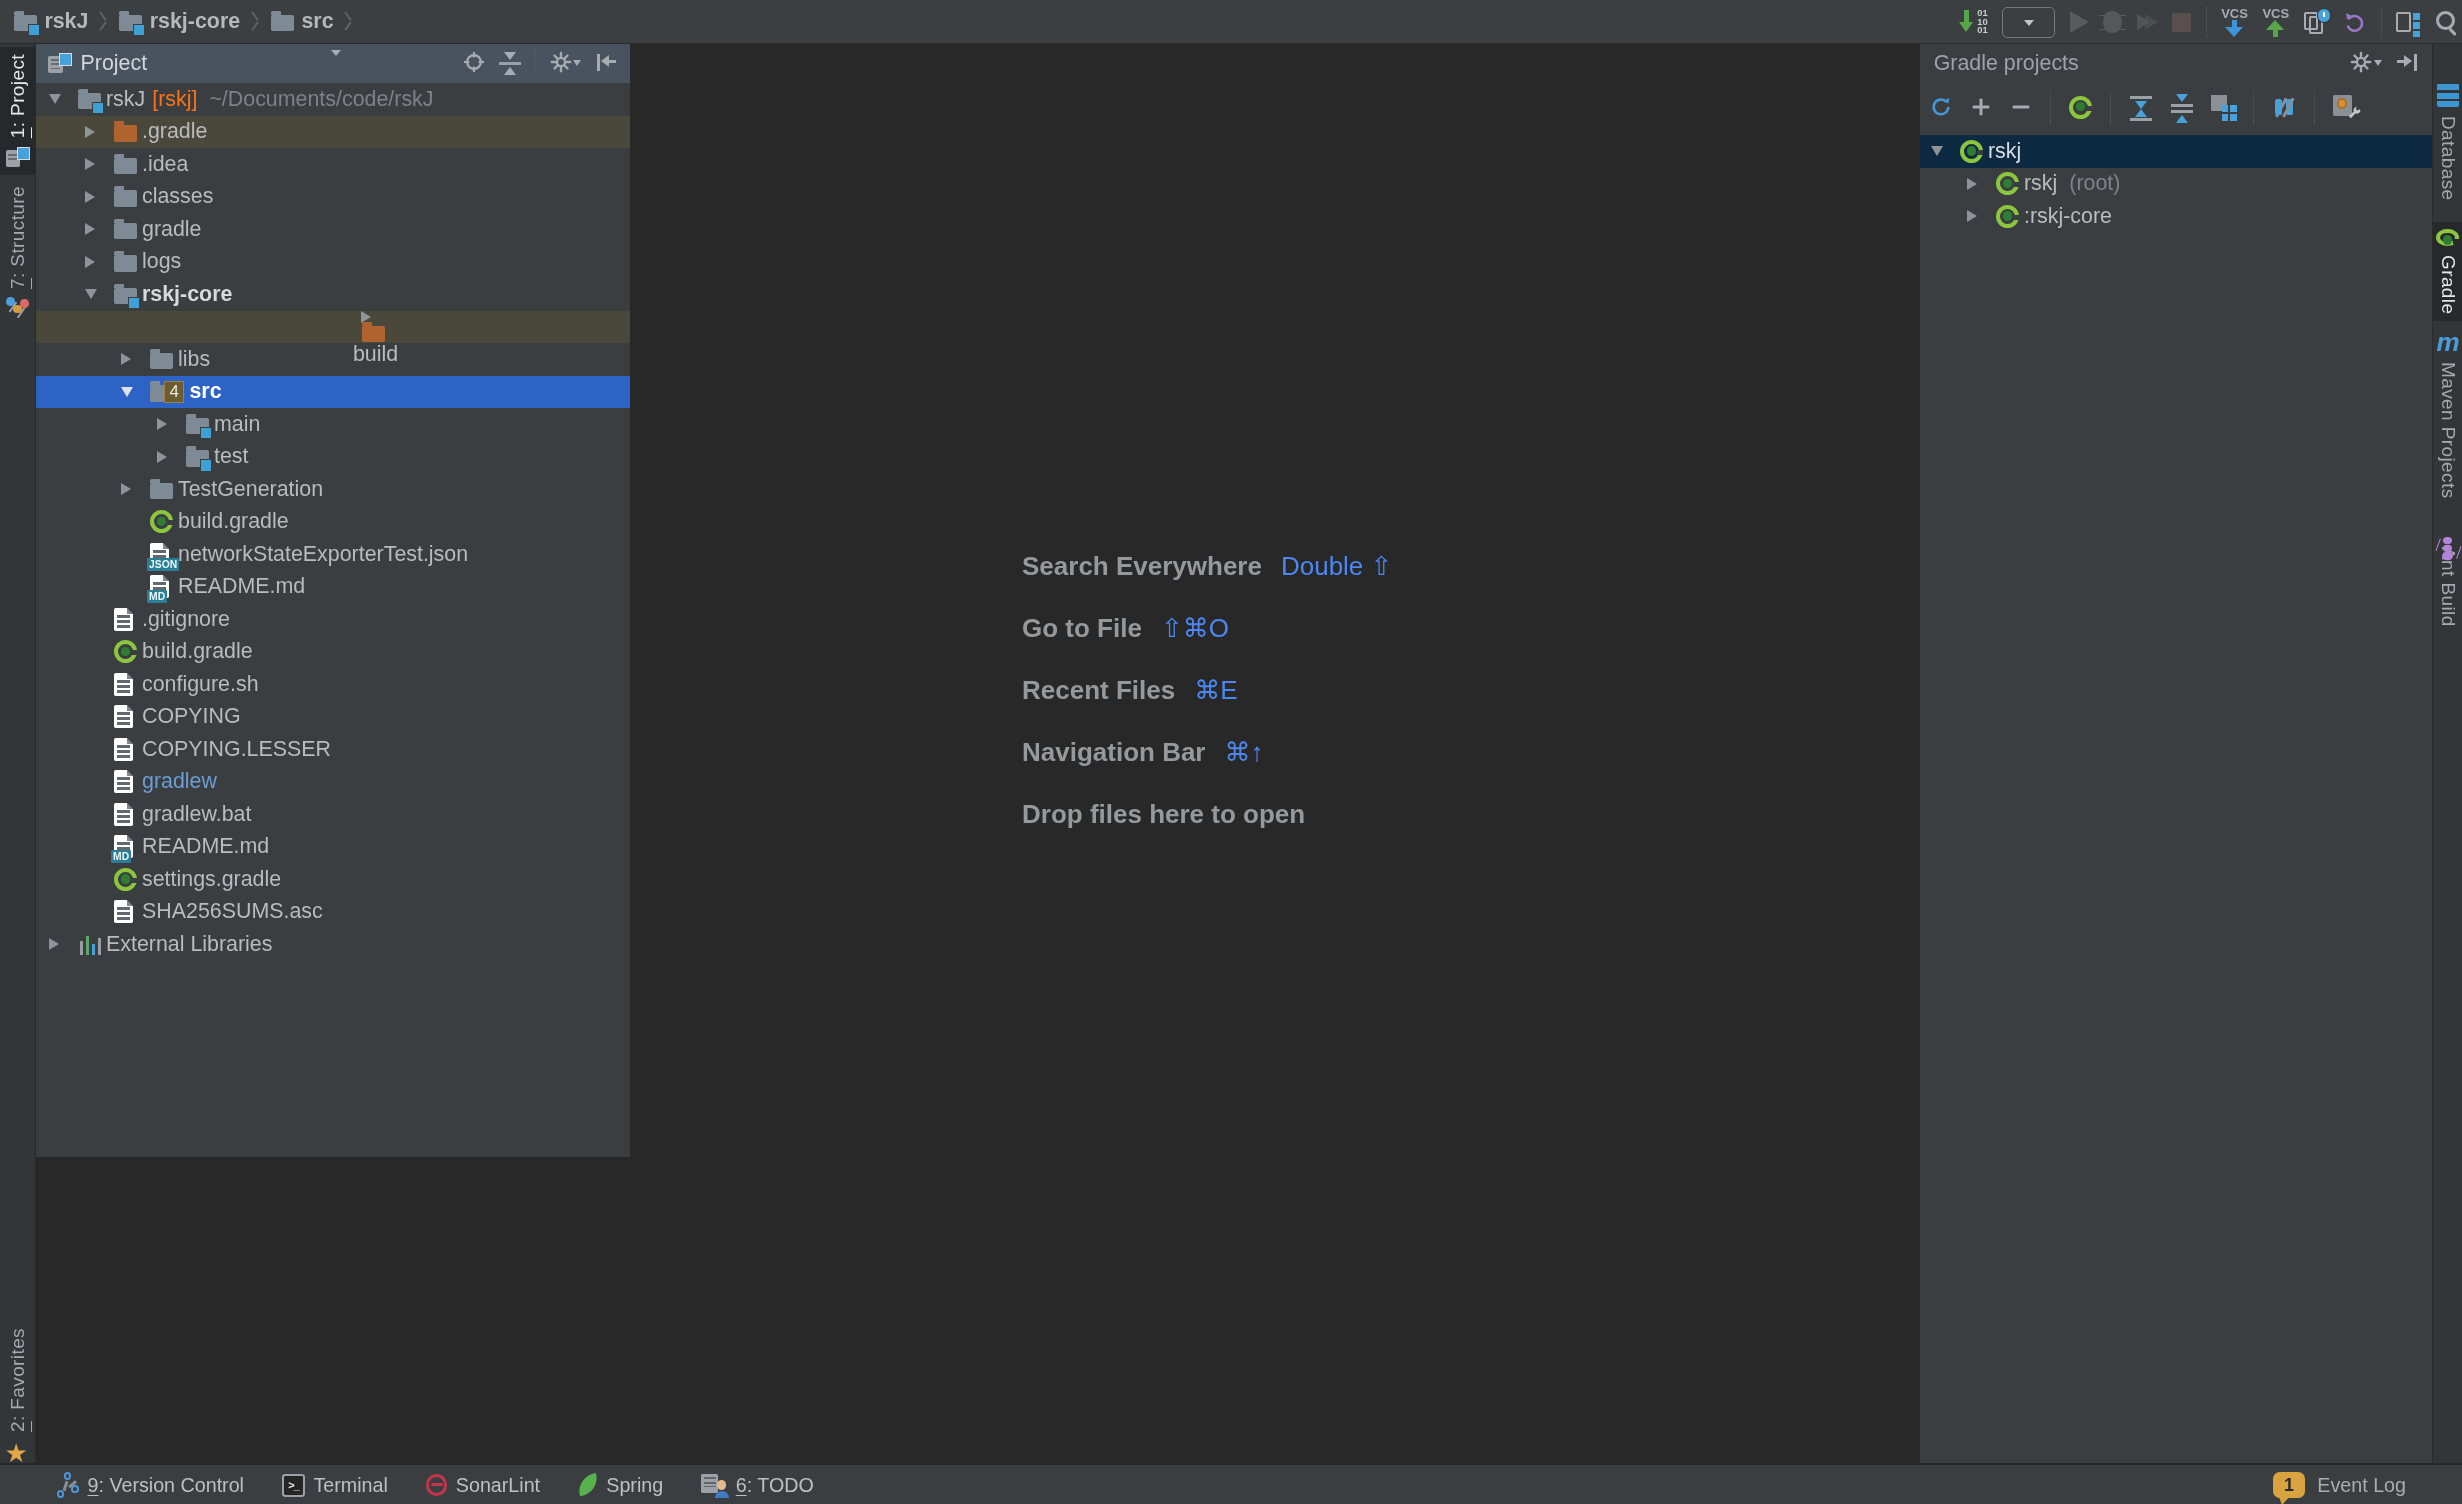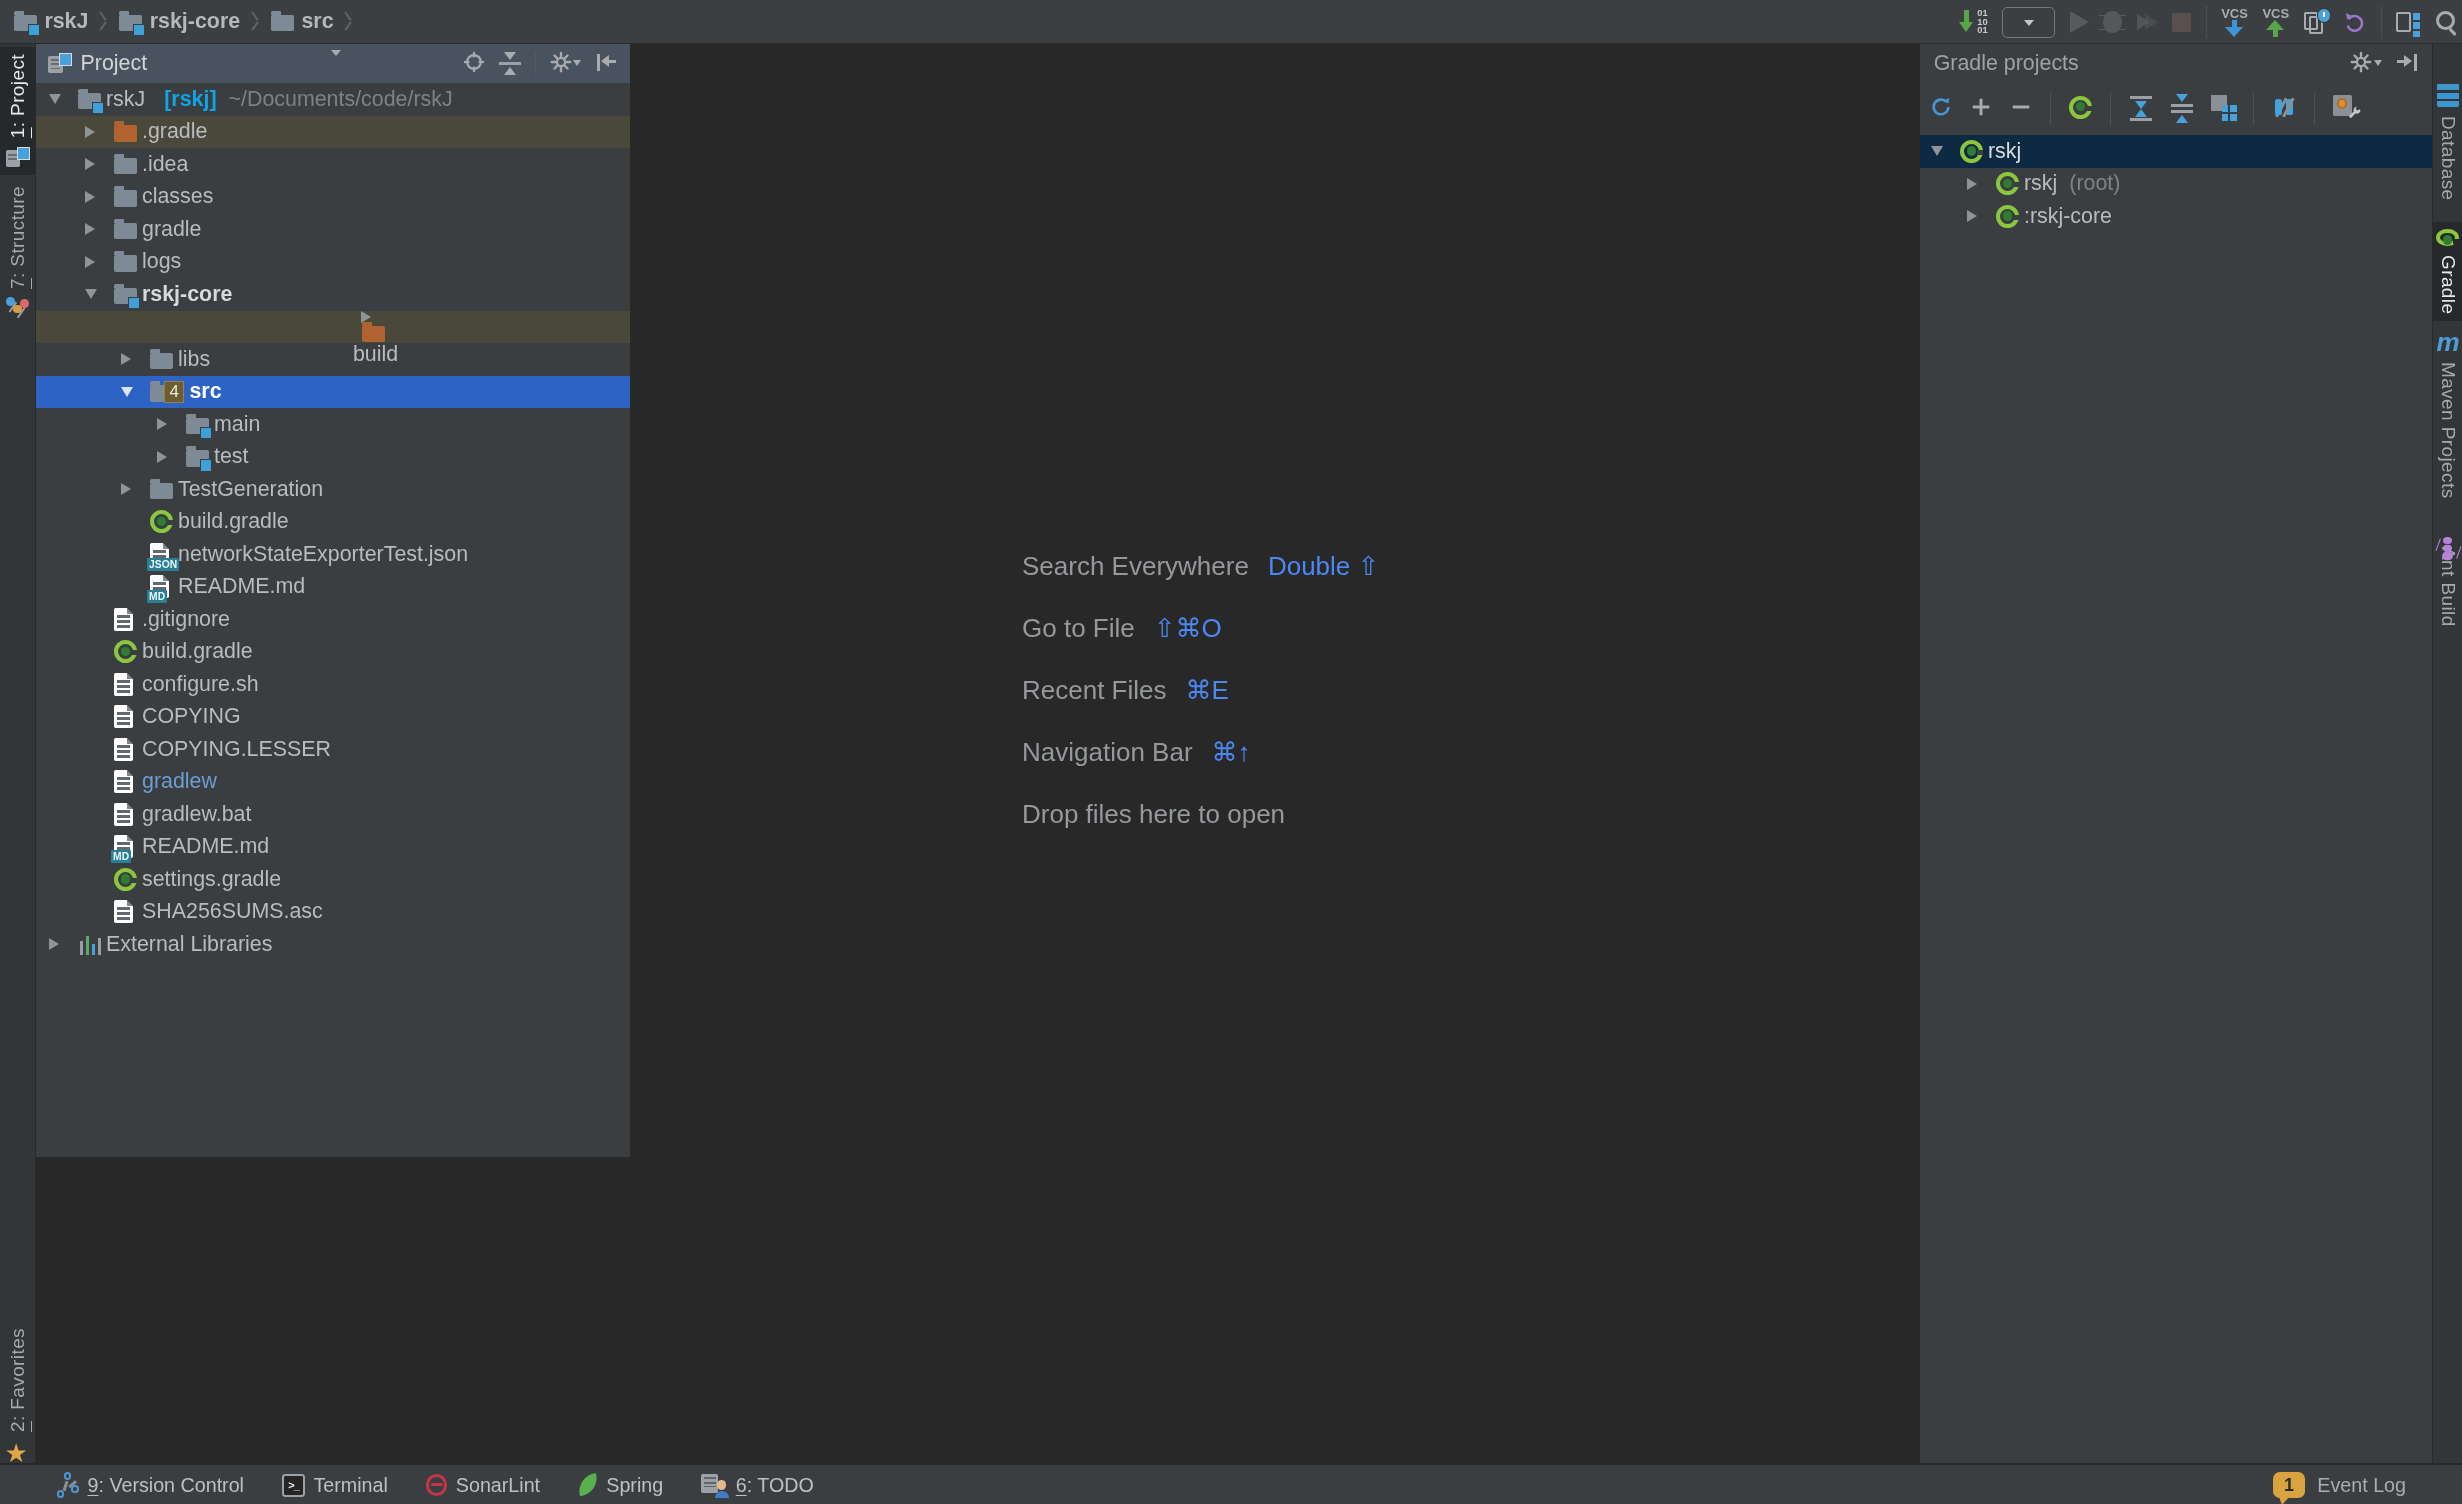--- a/index.html
+++ b/index.html
@@ -42,27 +42,27 @@
   .chevslot { width:29px; display:flex; align-items:center; flex:none; }
   .iconslot { width:28px; display:flex; align-items:center; flex:none; }
   .chev { width:0; height:0; display:inline-block; }
   .chev.right { border-top:6.8px solid transparent; border-bottom:6.8px solid transparent; border-left:10.3px solid #8F9499; }
   .chev.down { border-left:6.8px solid transparent; border-right:6.8px solid transparent; border-top:10.3px solid #8F9499; }
   .sel .chev.down { border-top-color:#DDE4EE; }
   .tlabel.b { font-weight:700; color:#D7DADC; }
   .sel .tlabel, .sel .tlabel.b { color:#FFFFFF; }
   .tlabel.vcsmod { color:#6D9DD3; }
   .tsuffix { color:#7E8286; margin-left:12px; font-weight:400; }
-  .tlabel2 { font-weight:700; color:#0ea5e9; margin-left:19px; }
+  .tlabel2 { font-weight:400; color:#f97316; margin-left:7px; }
   .bm-badge { background:#6B5C31; border:1.7px solid #96824A; color:#EDE9DC; font-size:17px; line-height:20.5px; padding:0 4.3px; margin:0 5.1px 0 -13.7px; position:relative; z-index:2; flex:none; }
 
   .editor { position:absolute; left:630px; top:44px; width:1289px; height:1419px; background:#282829; }
   .shortcuts { position:absolute; left:392px; top:491px; }
   .sc { height:62px; display:flex; align-items:center; gap:19px; font-size:26px; }
-  .sc-label { color:#96999C; }
+  .sc-label { color:#96999C;font-weight:bold; }
   .sc-keys { color:#4C87F2; }
 
   .gradle-panel { position:absolute; left:1919px; top:44px; width:513px; height:1419px; background:#3B3E41; border-left:0.9px solid #2A2A2A; z-index:3; }
   .gp-header { height:39px; display:flex; align-items:center; padding:0 13.7px; }
   .gp-title { color:#9EA2A6; font-size:21.4px; }
   .gp-toolbar { height:51px; display:flex; align-items:center; padding:0 10.3px; gap:18px; }
   .gtree .trow.gsel { background:#0D2A42; color:#D9DDE1; }
 
   
   .statusbar { position:absolute; left:0; top:1464px; width:2462px; height:41px; background:#3B3E41; border-top:0.9px solid #282828; display:flex; align-items:center; font-size:19.7px; color:#BDC0C3; z-index:6; }

